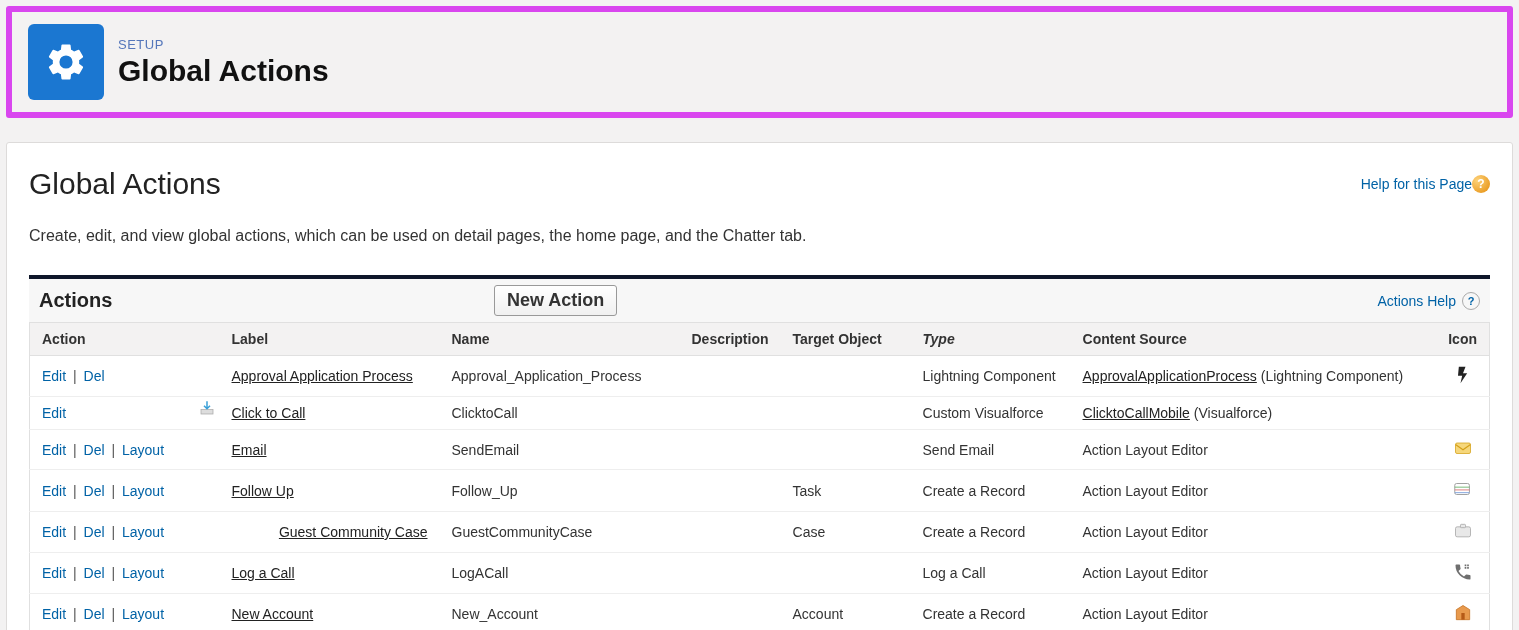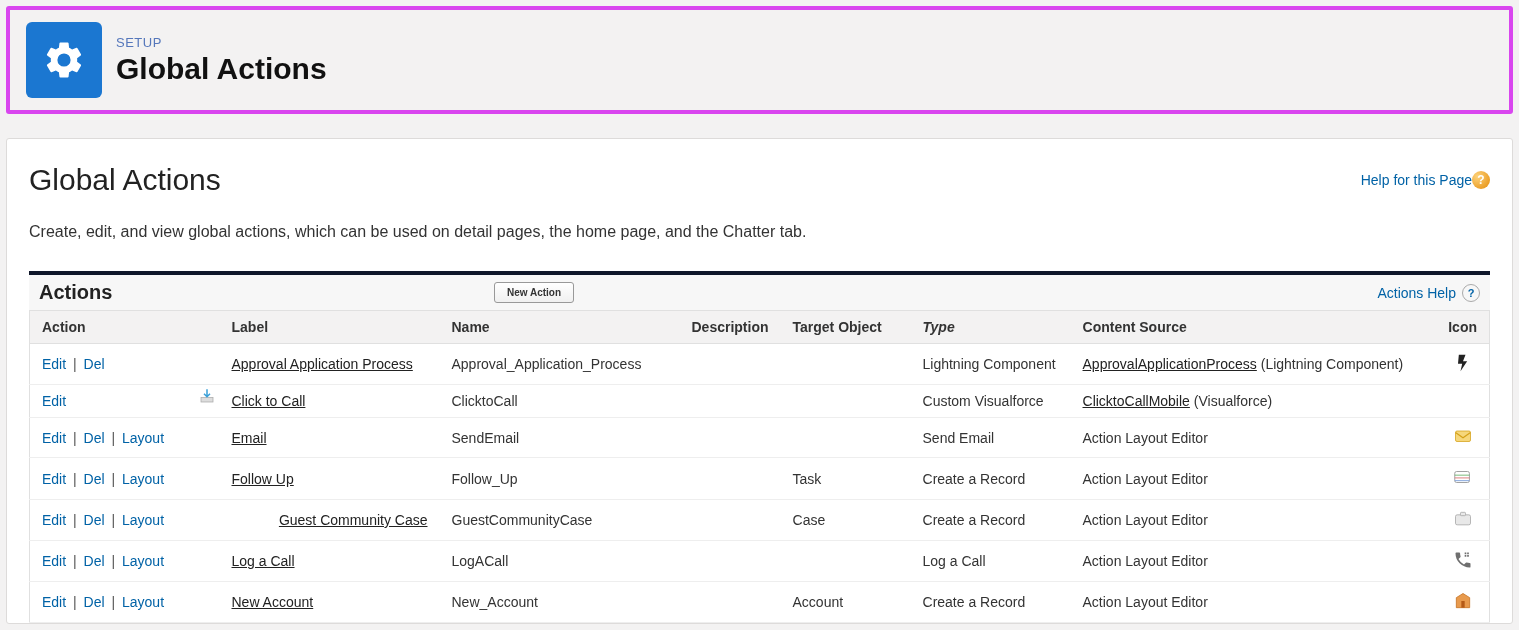--- a/index.html
+++ b/index.html
@@ -8,21 +8,21 @@
     font-family: Arial, Helvetica, sans-serif;
     background: #f3f2f2;
     color: #222;
     font-size: 13px;
   }
   .outer {
     padding: 6px;
   }
   .header-card {
     background: #f3f2f2;
-    border: 4px solid #d946ef;
+    border: 6px solid #d946ef;
     border-radius: 3px;
     padding: 12px 16px;
     display: flex;
     align-items: center;
     gap: 14px;
   }
   .setup-icon {
     width: 76px;
     height: 76px;
     background: #1b77d1;
@@ -99,21 +99,21 @@
     font-weight: 700;
     color: #222;
     width: 455px;
   }
   .new-action-btn {
     background: linear-gradient(#fff, #f0f0f0);
     border: 1px solid #999;
     border-radius: 3px;
     padding: 4px 12px;
     font-weight: 700;
-    font-size: 10px;
+    font-size: 18px;
     color: #333;
     cursor: pointer;
   }
   .table-header .spacer { flex: 1; }
   .actions-help {
     color: #0062a6;
     text-decoration: none;
     font-size: 14px;
     display: flex;
     align-items: center;

